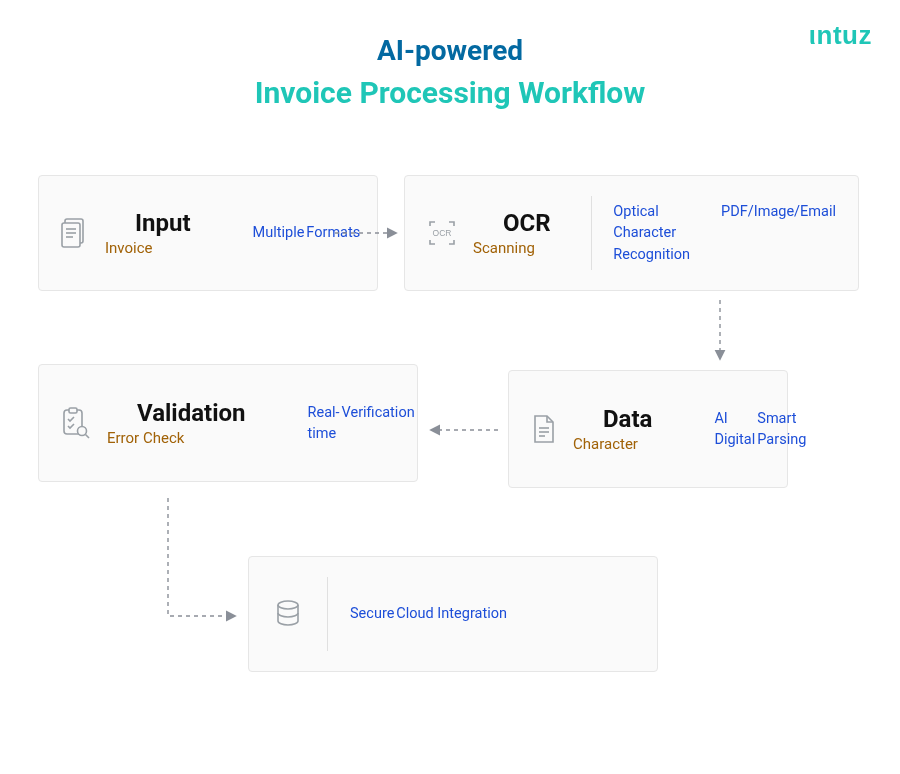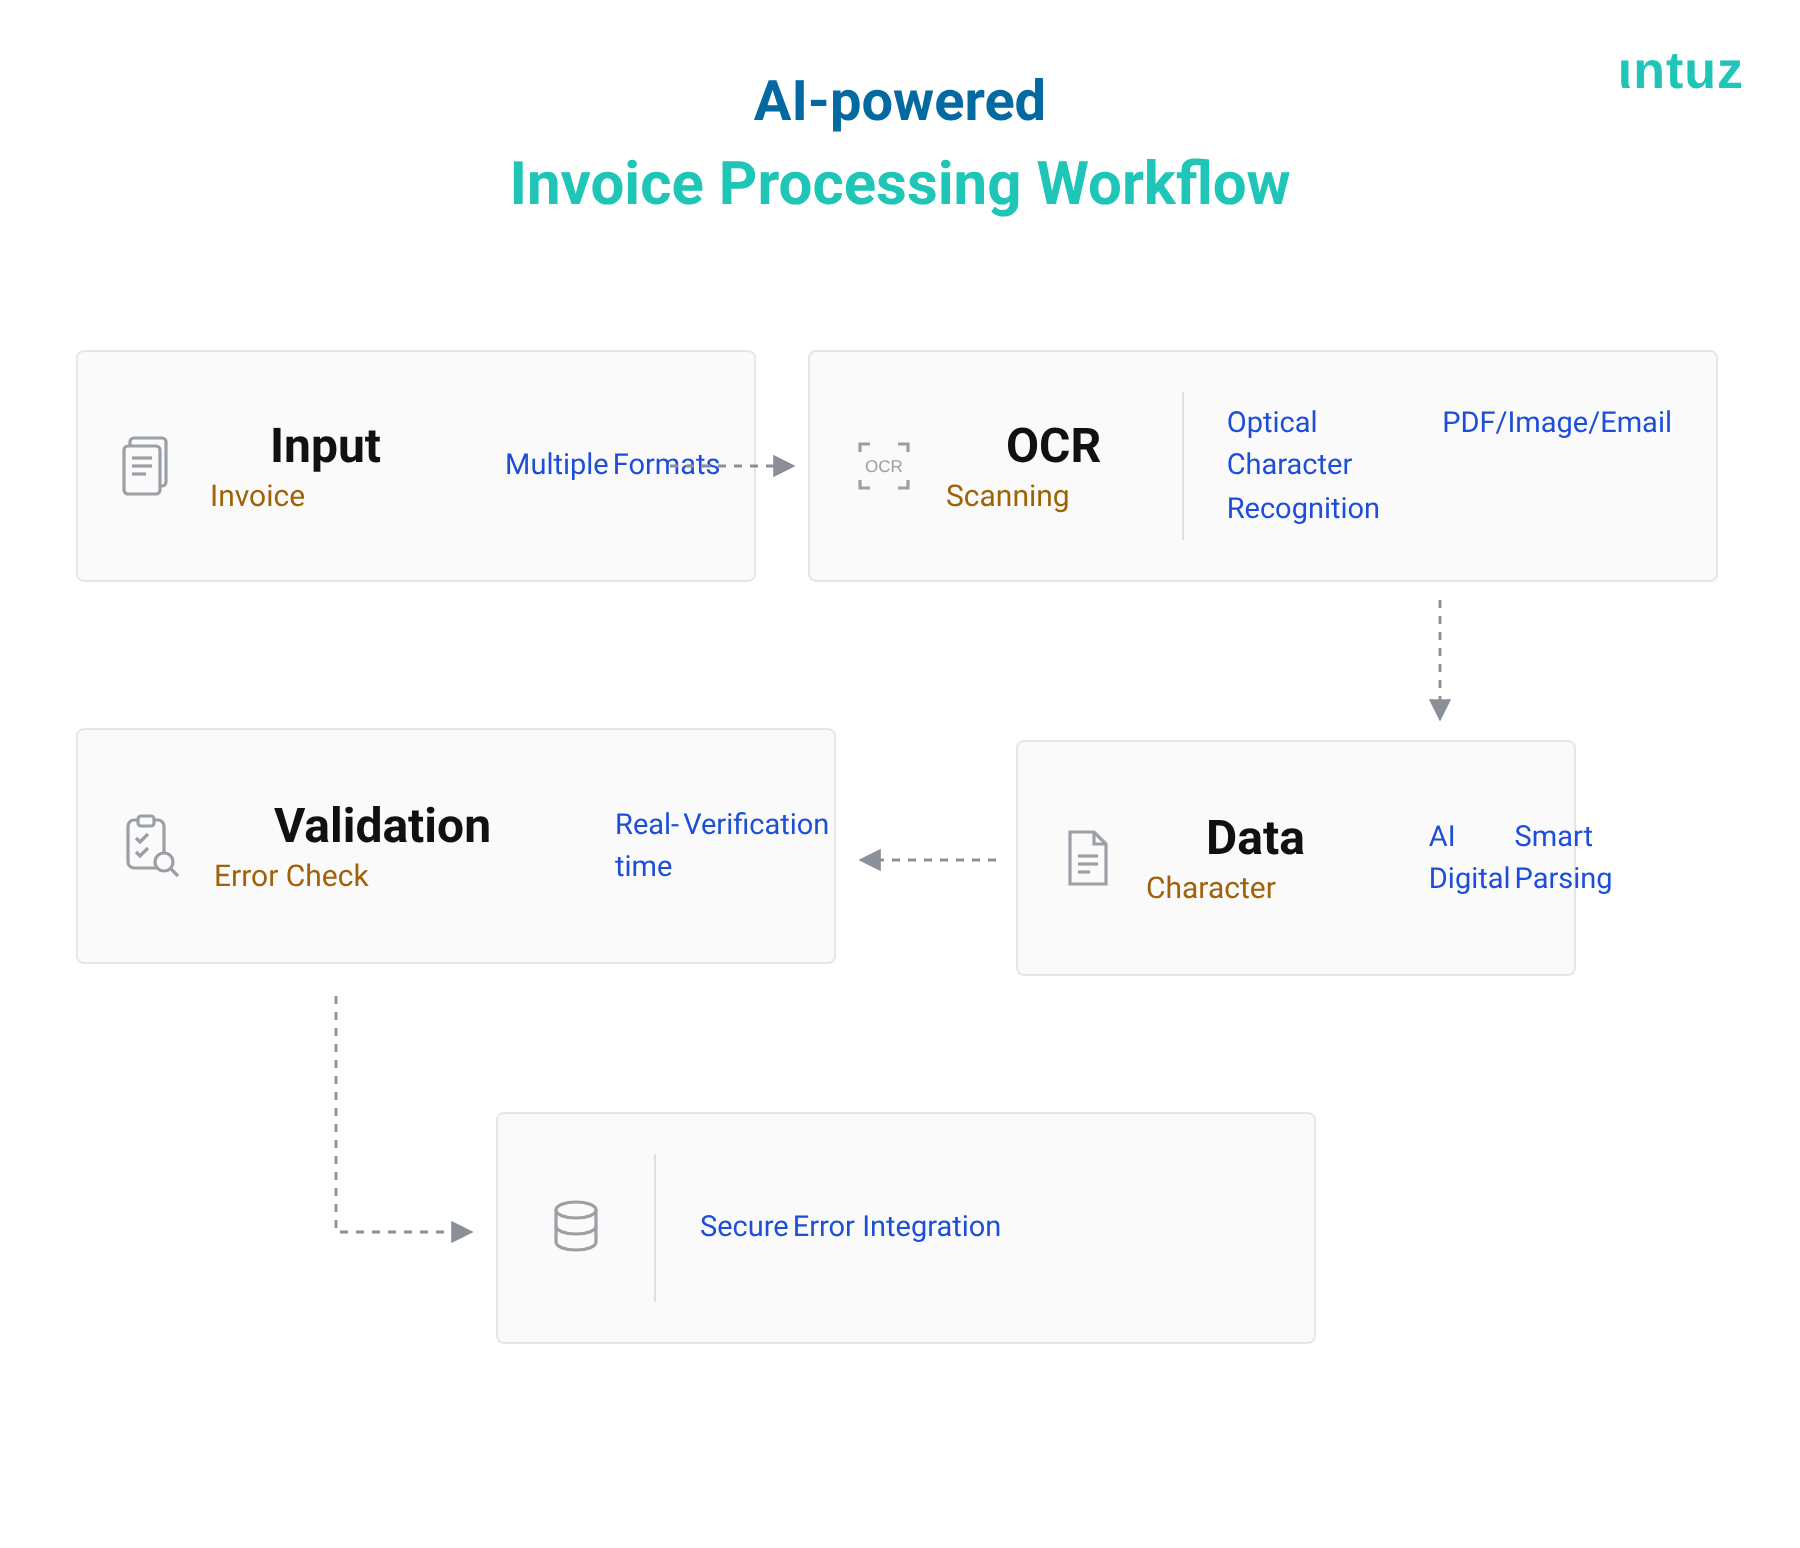--- a/index.html
+++ b/index.html
@@ -205,21 +205,21 @@
     <div class="icon-wrap">
       <svg width="30" height="30" viewBox="0 0 30 30" fill="none" stroke="#9aa0a6" stroke-width="1.6">
         <ellipse cx="15" cy="6" rx="10" ry="4"></ellipse>
         <path d="M5 6 V14 a10 4 0 0 0 20 0 V6"></path>
         <path d="M5 14 V22 a10 4 0 0 0 20 0 V14"></path>
       </svg>
     </div>
     <div class="divider"></div>
     <div class="card-detail">
       <span>Secure</span>
-      <span>Error Integration</span>
+      <span>Cloud Integration</span>
     </div>
   </div>
 
   <svg class="arrows">
     <defs>
       <marker id="arrowhead" markerWidth="8" markerHeight="8" refX="6" refY="4" orient="auto">
         <path d="M0 0 L8 4 L0 8 Z" fill="#8a8f98"></path>
       </marker>
     </defs>
 

